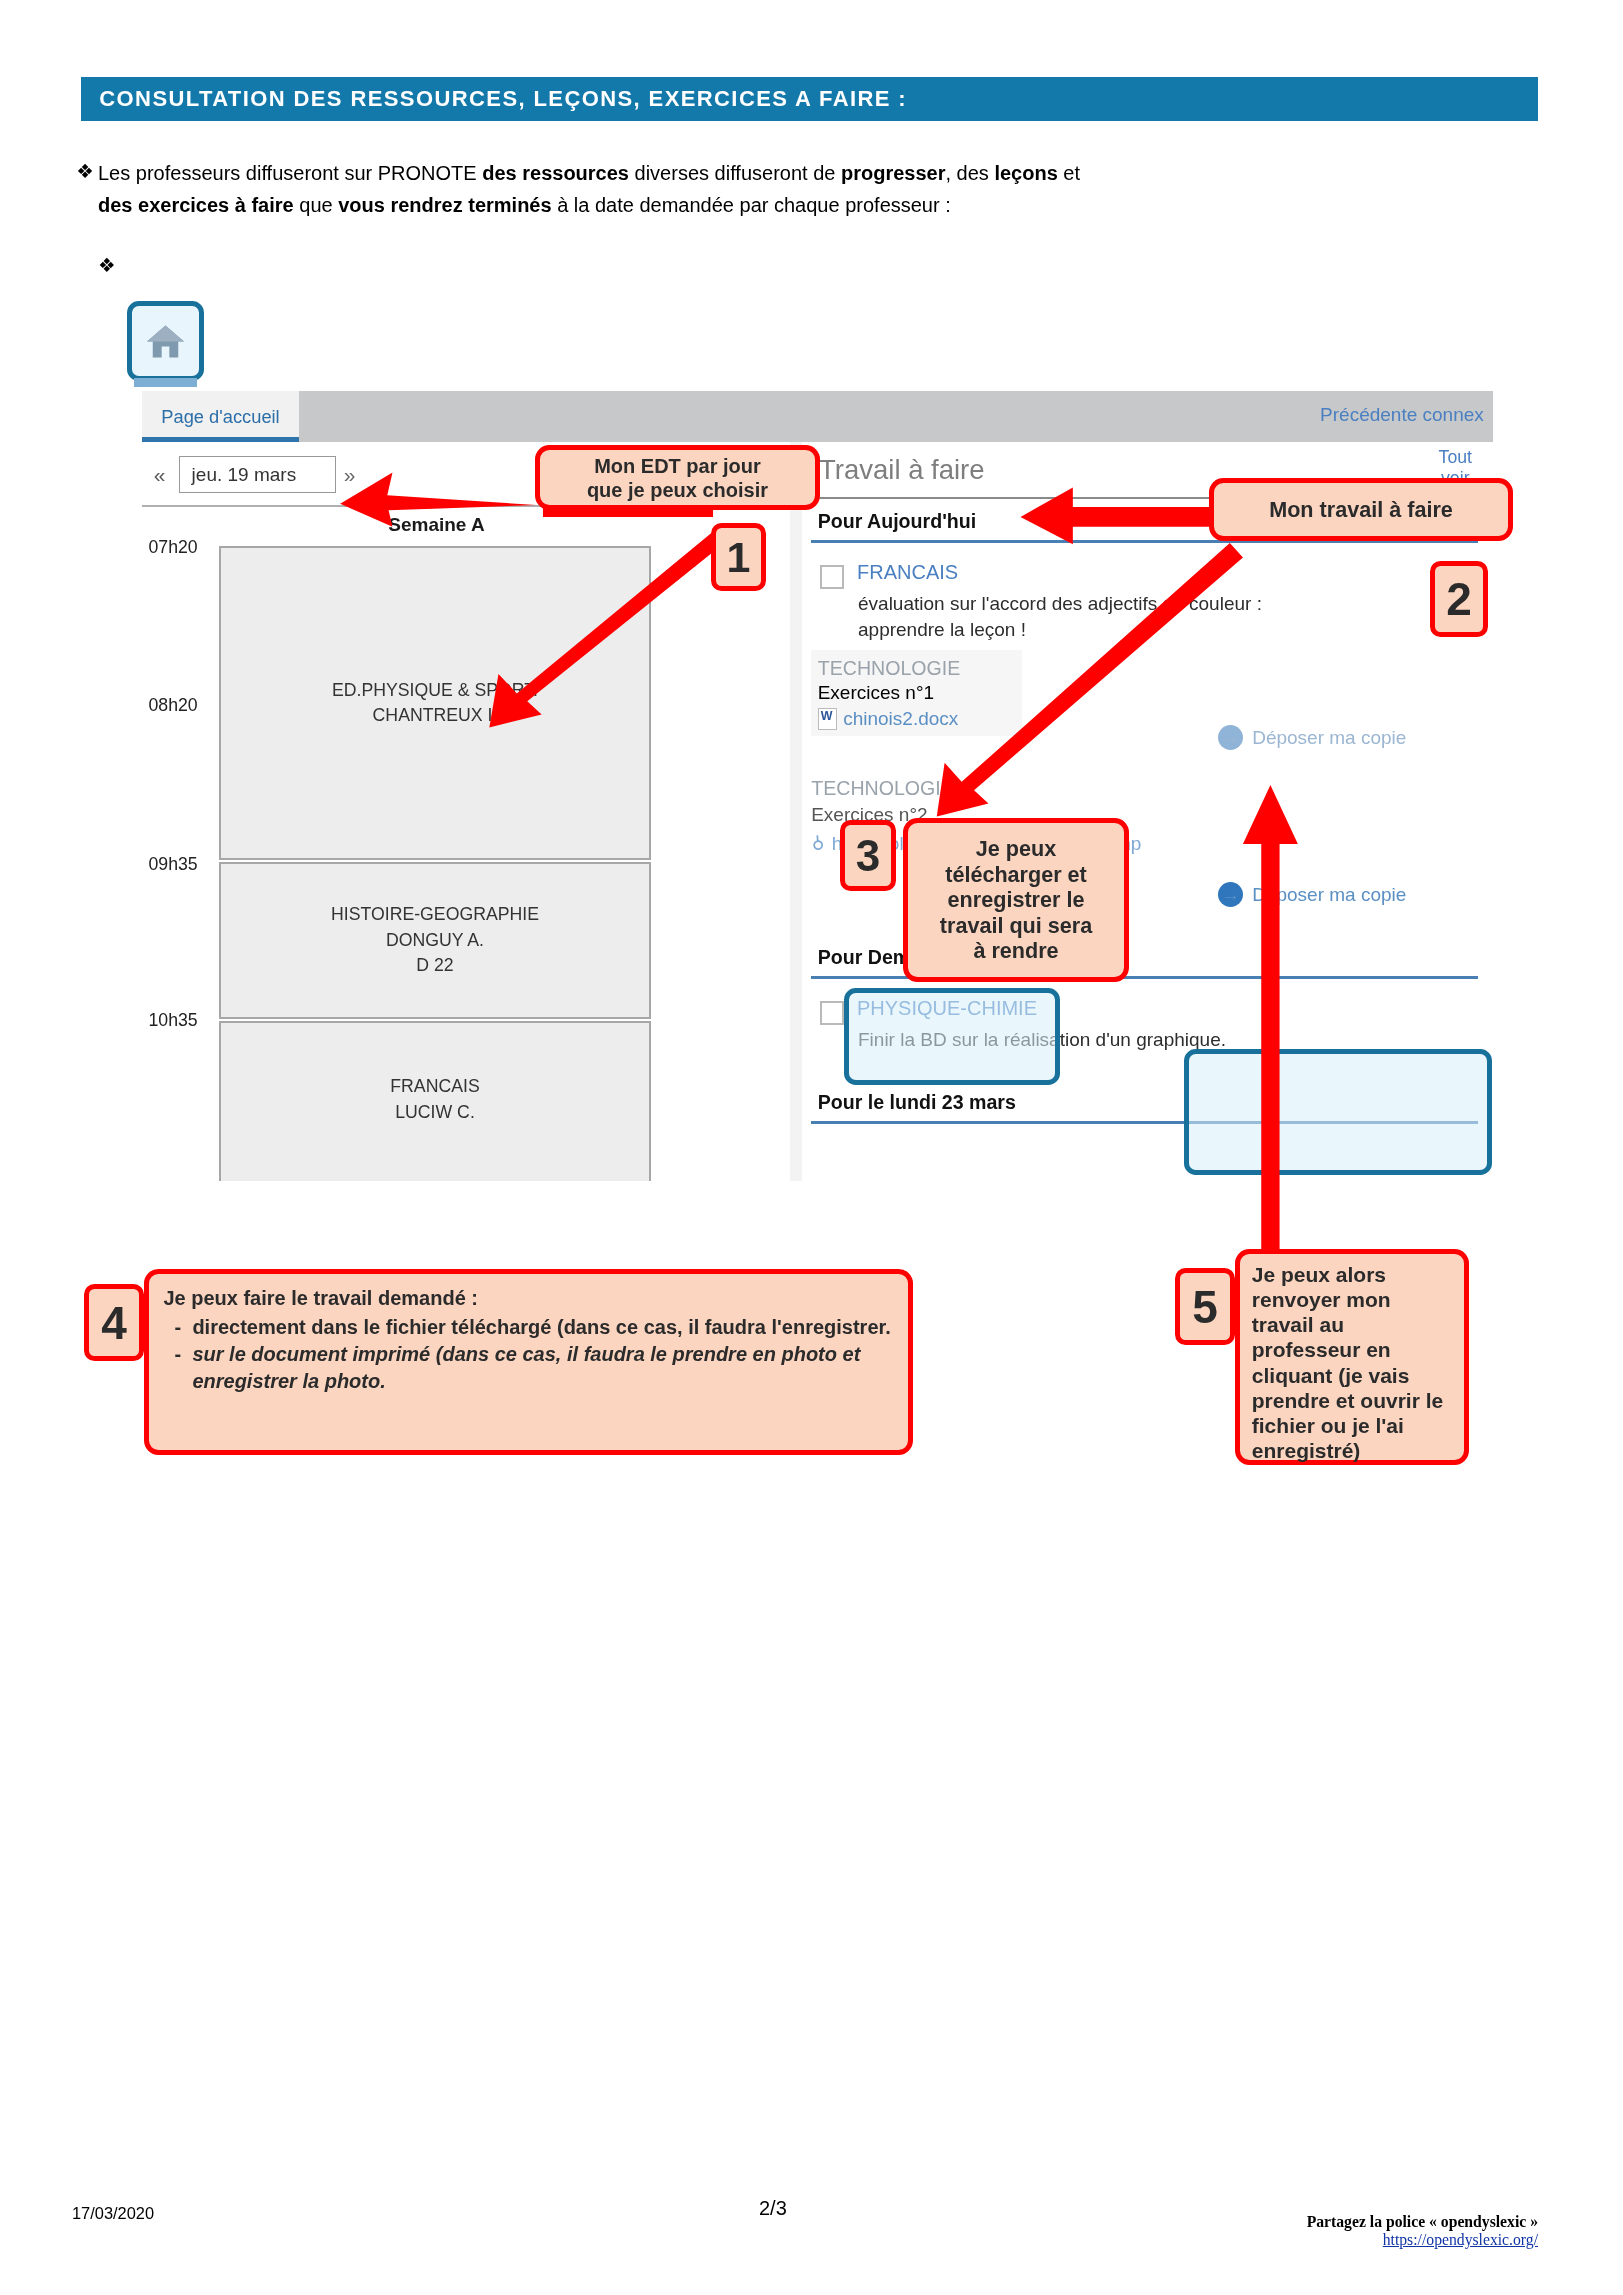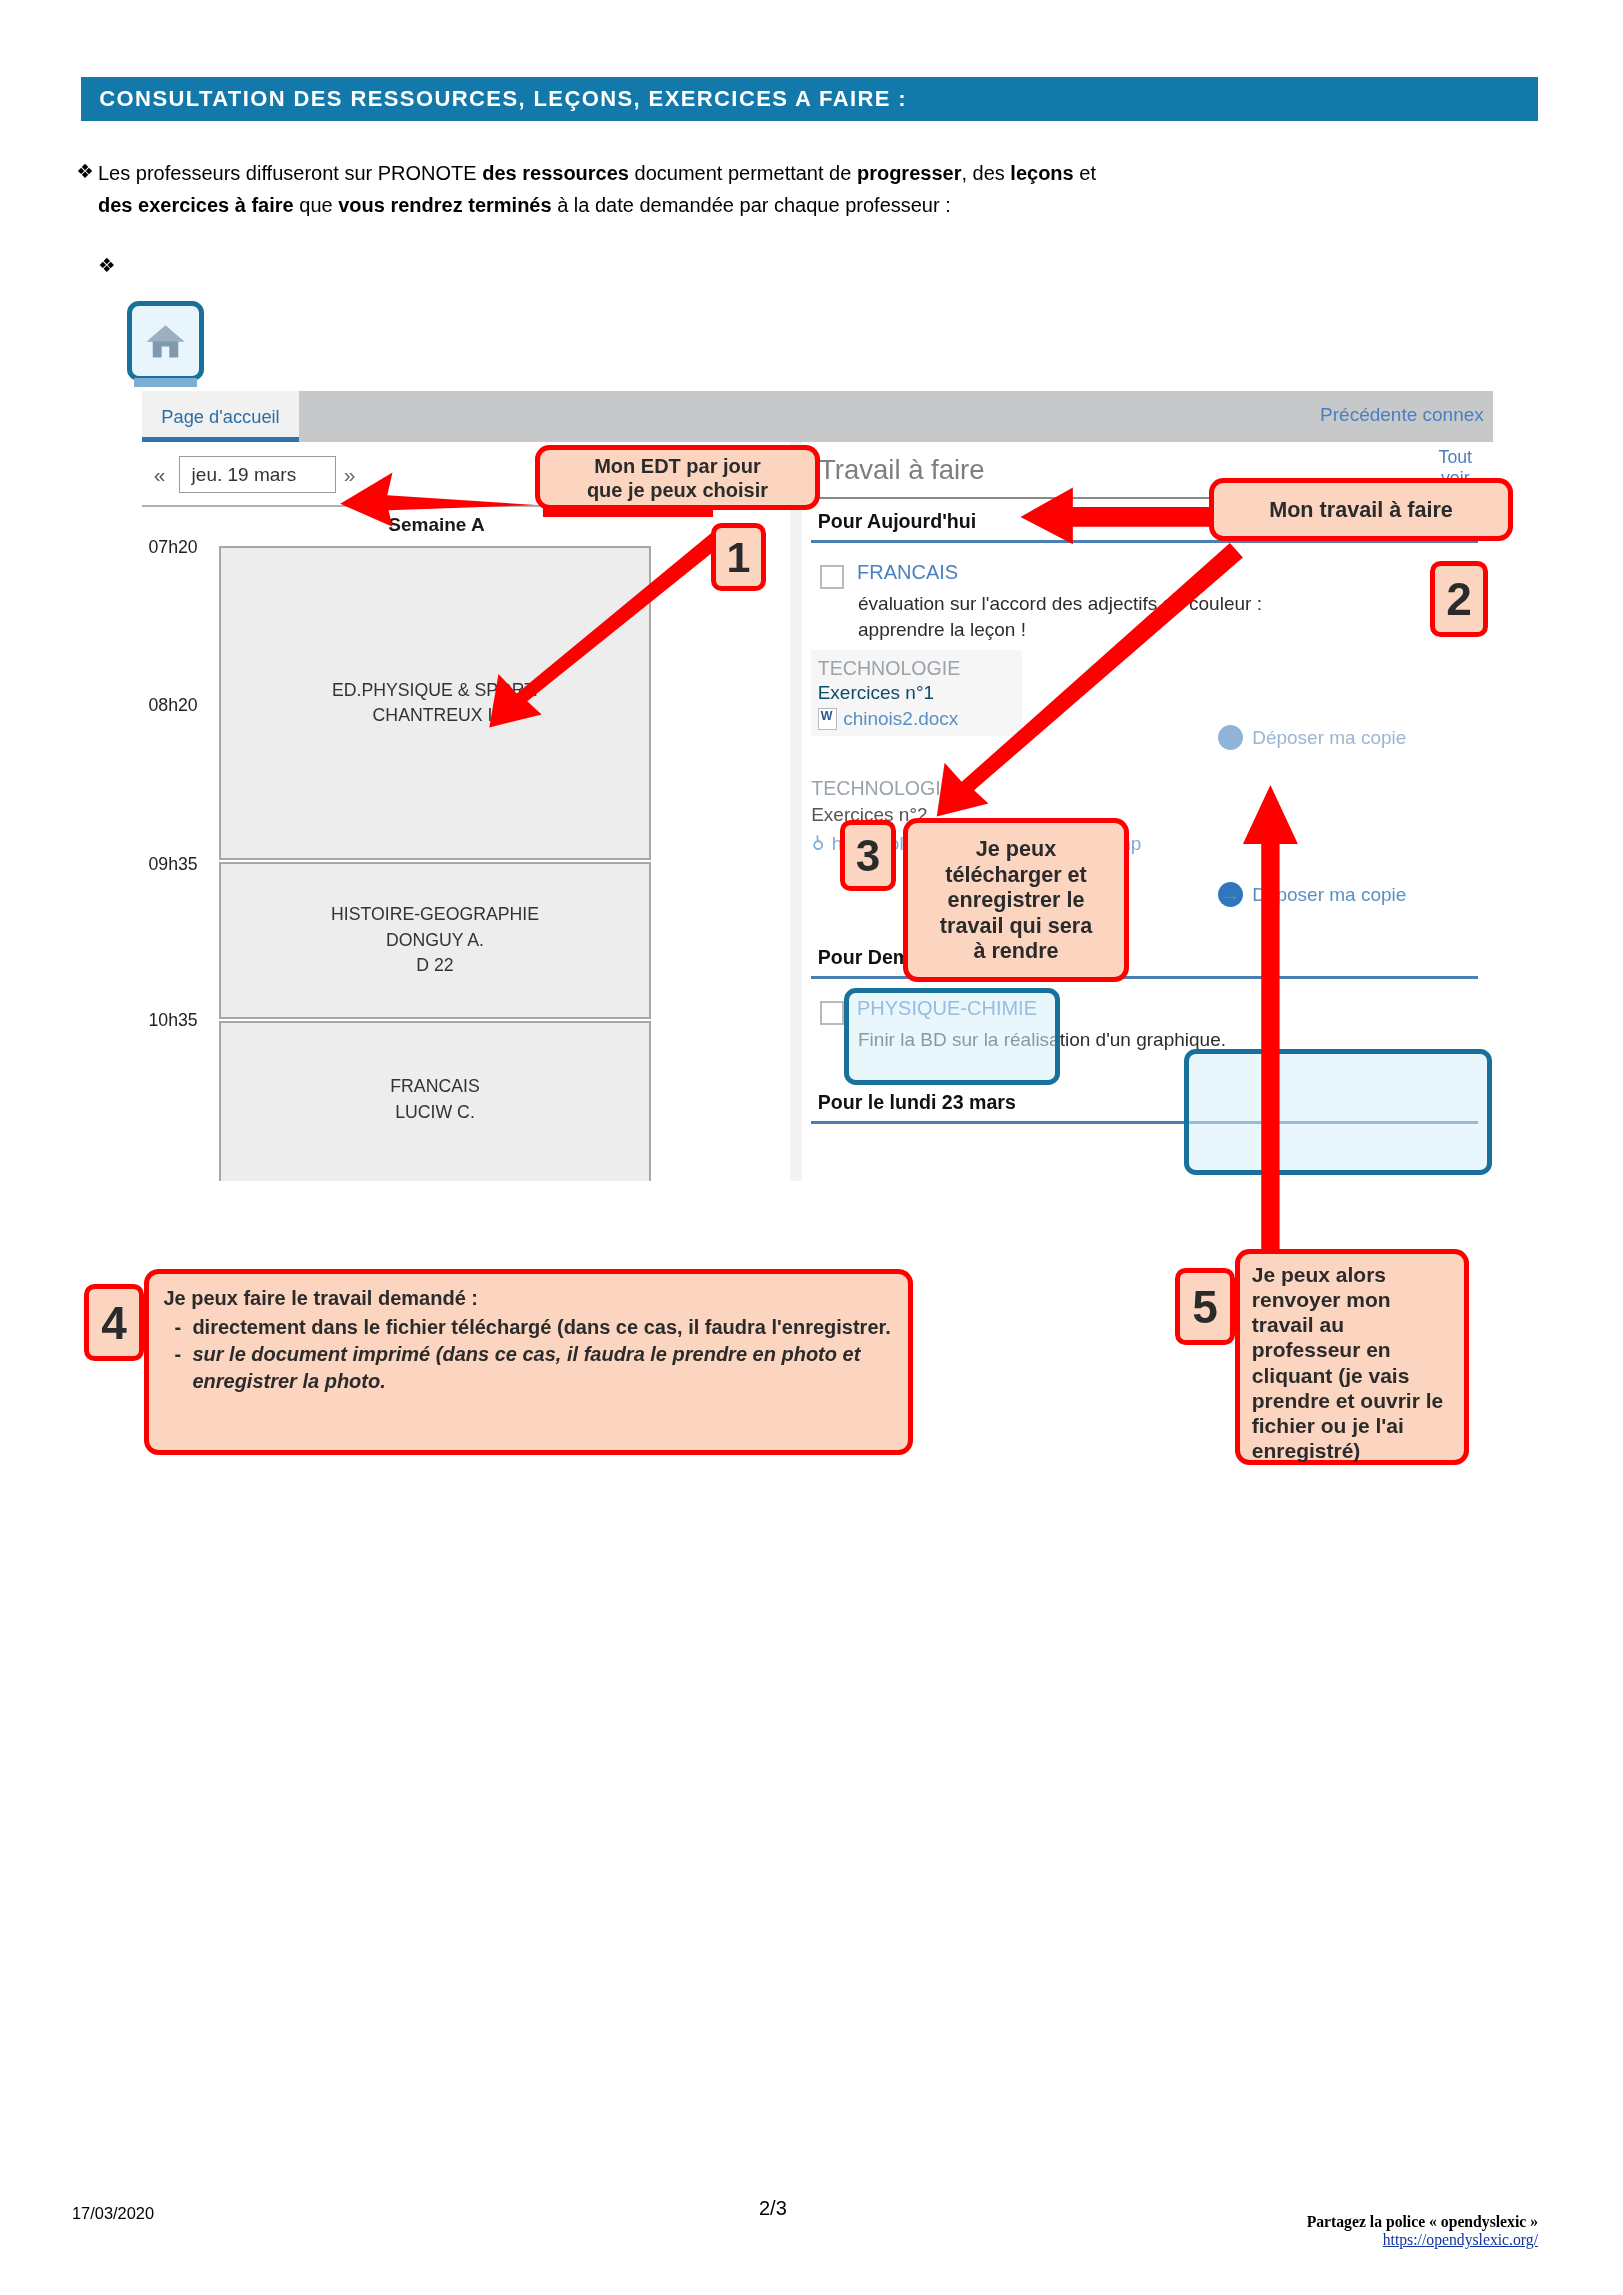--- a/index.html
+++ b/index.html
@@ -129,21 +129,21 @@
   .sect-rule{position:absolute;left:9.2px;width:667px;height:2.6px;background:#4a7fb3;}
 
   .chk{
     position:absolute;width:23.6px;height:23.6px;border:2px solid #b9b9b9;background:#fff;box-sizing:border-box;
   }
   .subj{position:absolute;font-size:20px;color:#4a7fc1;white-space:nowrap;}
   .desc{position:absolute;font-size:19px;color:#2d2d2d;line-height:1.38;}
 
   .tech-block{position:absolute;left:9.2px;width:211px;background:#f6f6f6;}
   .tech-subj{font-size:19.6px;color:#9aa3ab;padding:6.5px 0 0 6.5px;}
-  .tech-ex{font-size:19px;color:#0c4a6e;padding:2.6px 0 0 6.5px;}
+  .tech-ex{font-size:19px;color:#000000;padding:2.6px 0 0 6.5px;}
   .tech-file{display:flex;align-items:center;gap:6.5px;padding:3.9px 0 6.5px 6.5px;}
   .tech-file span{font-size:19px;color:#5a8fc4;}
   .word-ico{width:17px;height:19.6px;background:#fff;border:0.7px solid #bbb;position:relative;flex:0 0 17px;}
   .word-ico::after{content:"W";position:absolute;left:2px;top:-0.7px;font-size:12.4px;font-weight:bold;color:#2b579a;}
 
   .tech-block2{position:absolute;left:9.2px;width:589px;}
   .tech2-subj{font-size:19.6px;color:#9aa3ab;}
   .tech2-ex{font-size:19px;color:#555;margin-top:3.9px;}
   .url-row{display:flex;align-items:center;gap:7.9px;margin-top:6.5px;}
   .url-row span{font-size:19px;color:#7fa9d6;white-space:nowrap;}
@@ -186,21 +186,21 @@
 
 <div class="page">
 
   <div class="banner">
     <div class="banner-text">CONSULTATION DES RESSOURCES, LEÇONS, EXERCICES A FAIRE :</div>
   </div>
 
   <div class="intro">
     <div class="intro-row">
       <div class="bullet">❖</div>
-      <div class="intro-line"><span>Les professeurs diffuseront sur PRONOTE </span><span class="b">des ressources</span><span> document permettant de </span><span class="b">progresser</span><span>, des </span><span class="b">leçons</span><span> et</span></div>
+      <div class="intro-line"><span>Les professeurs diffuseront sur PRONOTE </span><span class="b">des ressources</span><span> diverses diffuseront de </span><span class="b">progresser</span><span>, des </span><span class="b">leçons</span><span> et</span></div>
     </div>
     <div class="intro-line2"><span class="b">des exercices à faire</span><span> que </span><span class="b">vous rendrez terminés</span><span> à la date demandée par chaque professeur :</span></div>
   </div>
   <div class="bullet2">❖</div>
 
   <div class="shot">
 
 
     <div class="home-tile">
       <svg viewBox="0 0 64 58">

